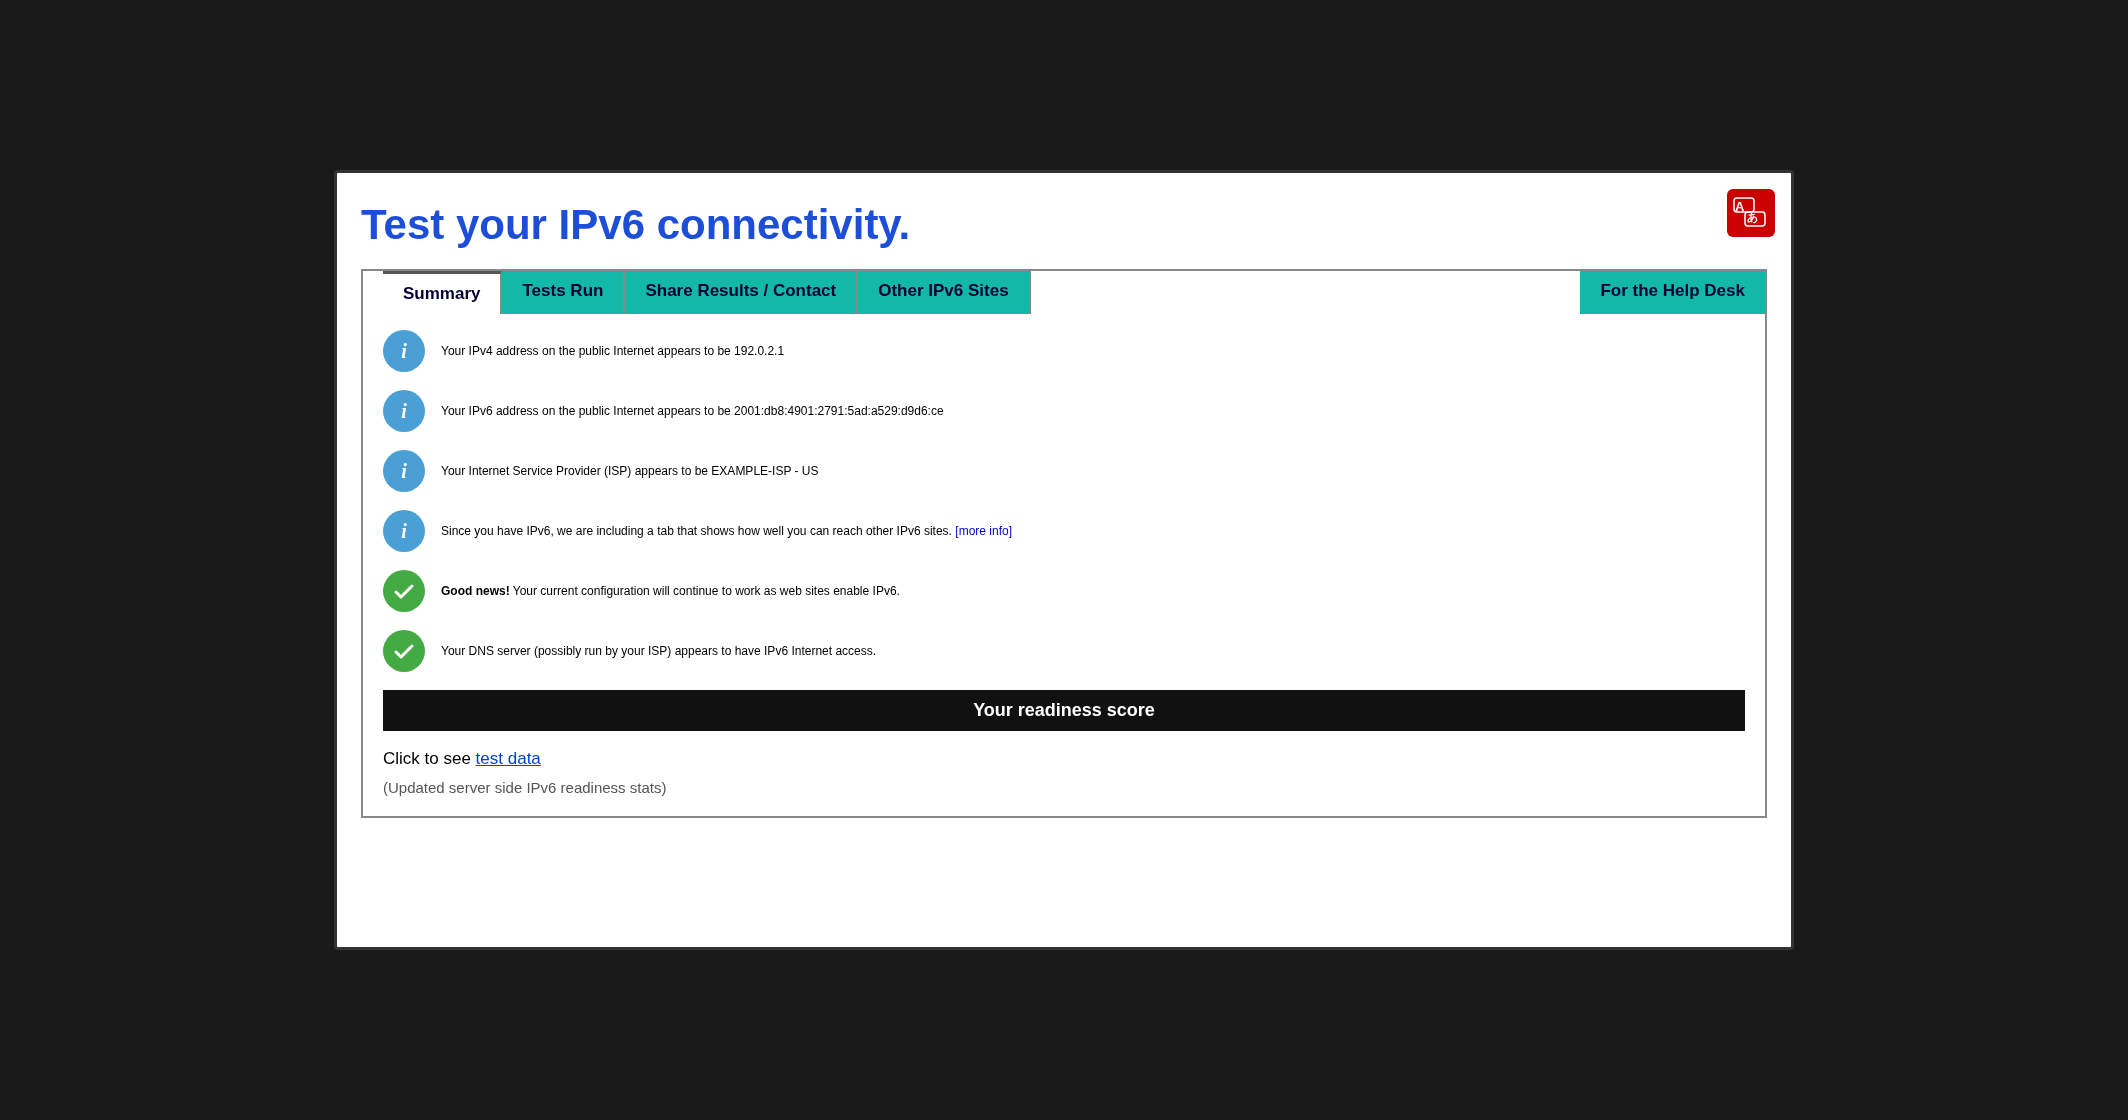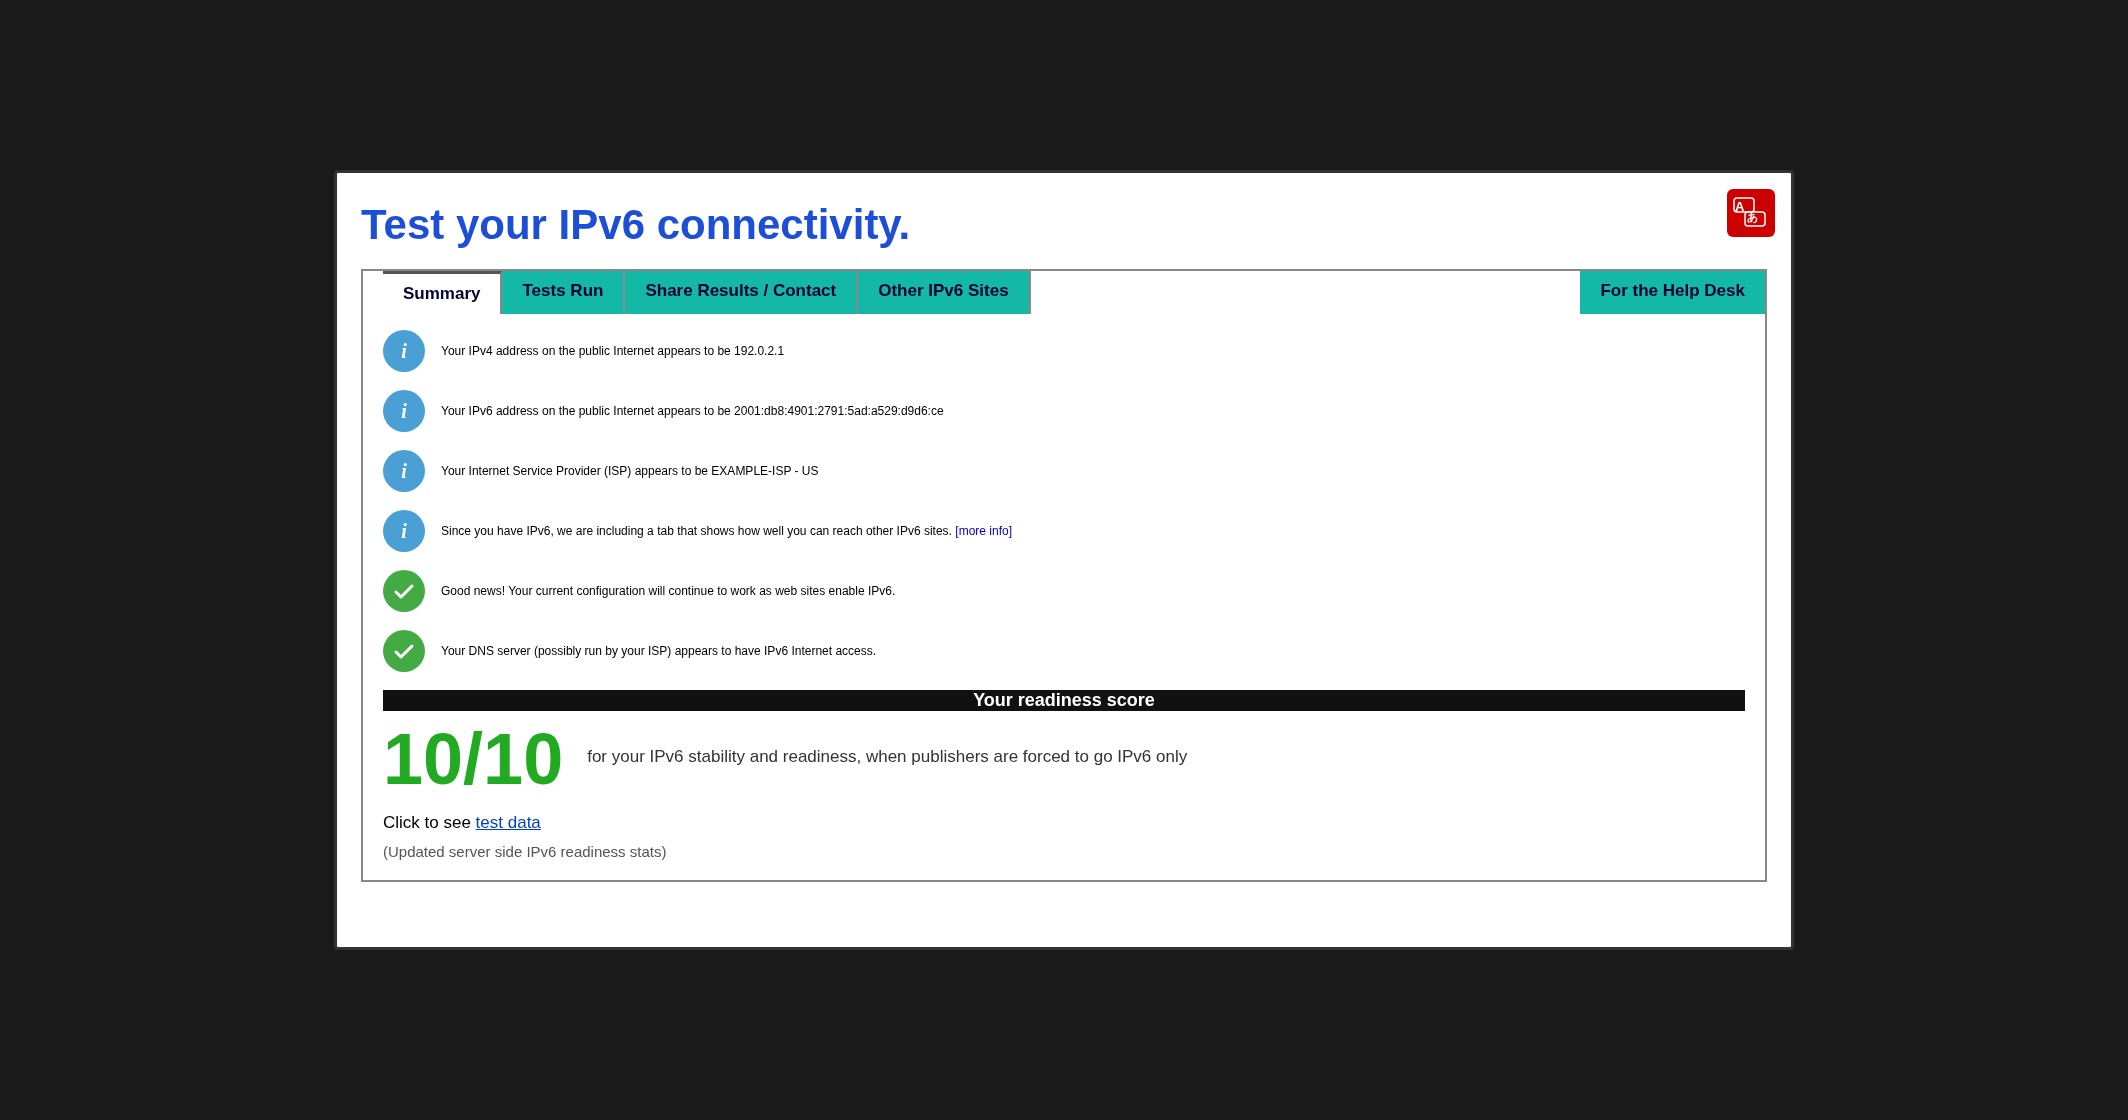--- a/index.html
+++ b/index.html
@@ -102,26 +102,27 @@
     }
     .info-text {
       font-size: 12px;
       color: #000;
     }
     .info-text a {
       color: #0000cc;
       text-decoration: none;
     }
     .info-text strong {
-      font-weight: normal;
+      font-weight: bold;
     }
     .score-bar {
       background: #111;
       color: white;
       text-align: center;
+      padding: 10px;
       font-size: 18px;
       font-weight: bold;
       margin-top: 8px;
       margin-bottom: 2px;
     }
     .score-row {
       display: flex;
       align-items: flex-start;
       margin-top: 8px;
     }
@@ -241,24 +242,20 @@
       <div class="icon-circle icon-check">
         <svg class="checkmark-svg" viewBox="0 0 24 24" fill="none" stroke="white" stroke-width="3" stroke-linecap="round" stroke-linejoin="round">
           <polyline points="4,13 9,18 20,7"></polyline>
         </svg>
       </div>
       <span class="info-text">Your DNS server (possibly run by your ISP) appears to have IPv6 Internet access.</span>
     </div>
 
     <div class="score-bar">Your readiness score</div>
 
-    <div class="score-row">
-      <div class="score-number">10/10</div>
-      <div class="score-description">for your IPv6 stability and readiness, when publishers are forced to go IPv6 only</div>
-    </div>
 
     <div class="test-data-row">
       <span>Click to see </span><a href="#">test data</a>
     </div>
 
     <div class="update-note">(Updated server side IPv6 readiness stats)</div>
 
   </div>
 </div>
 

